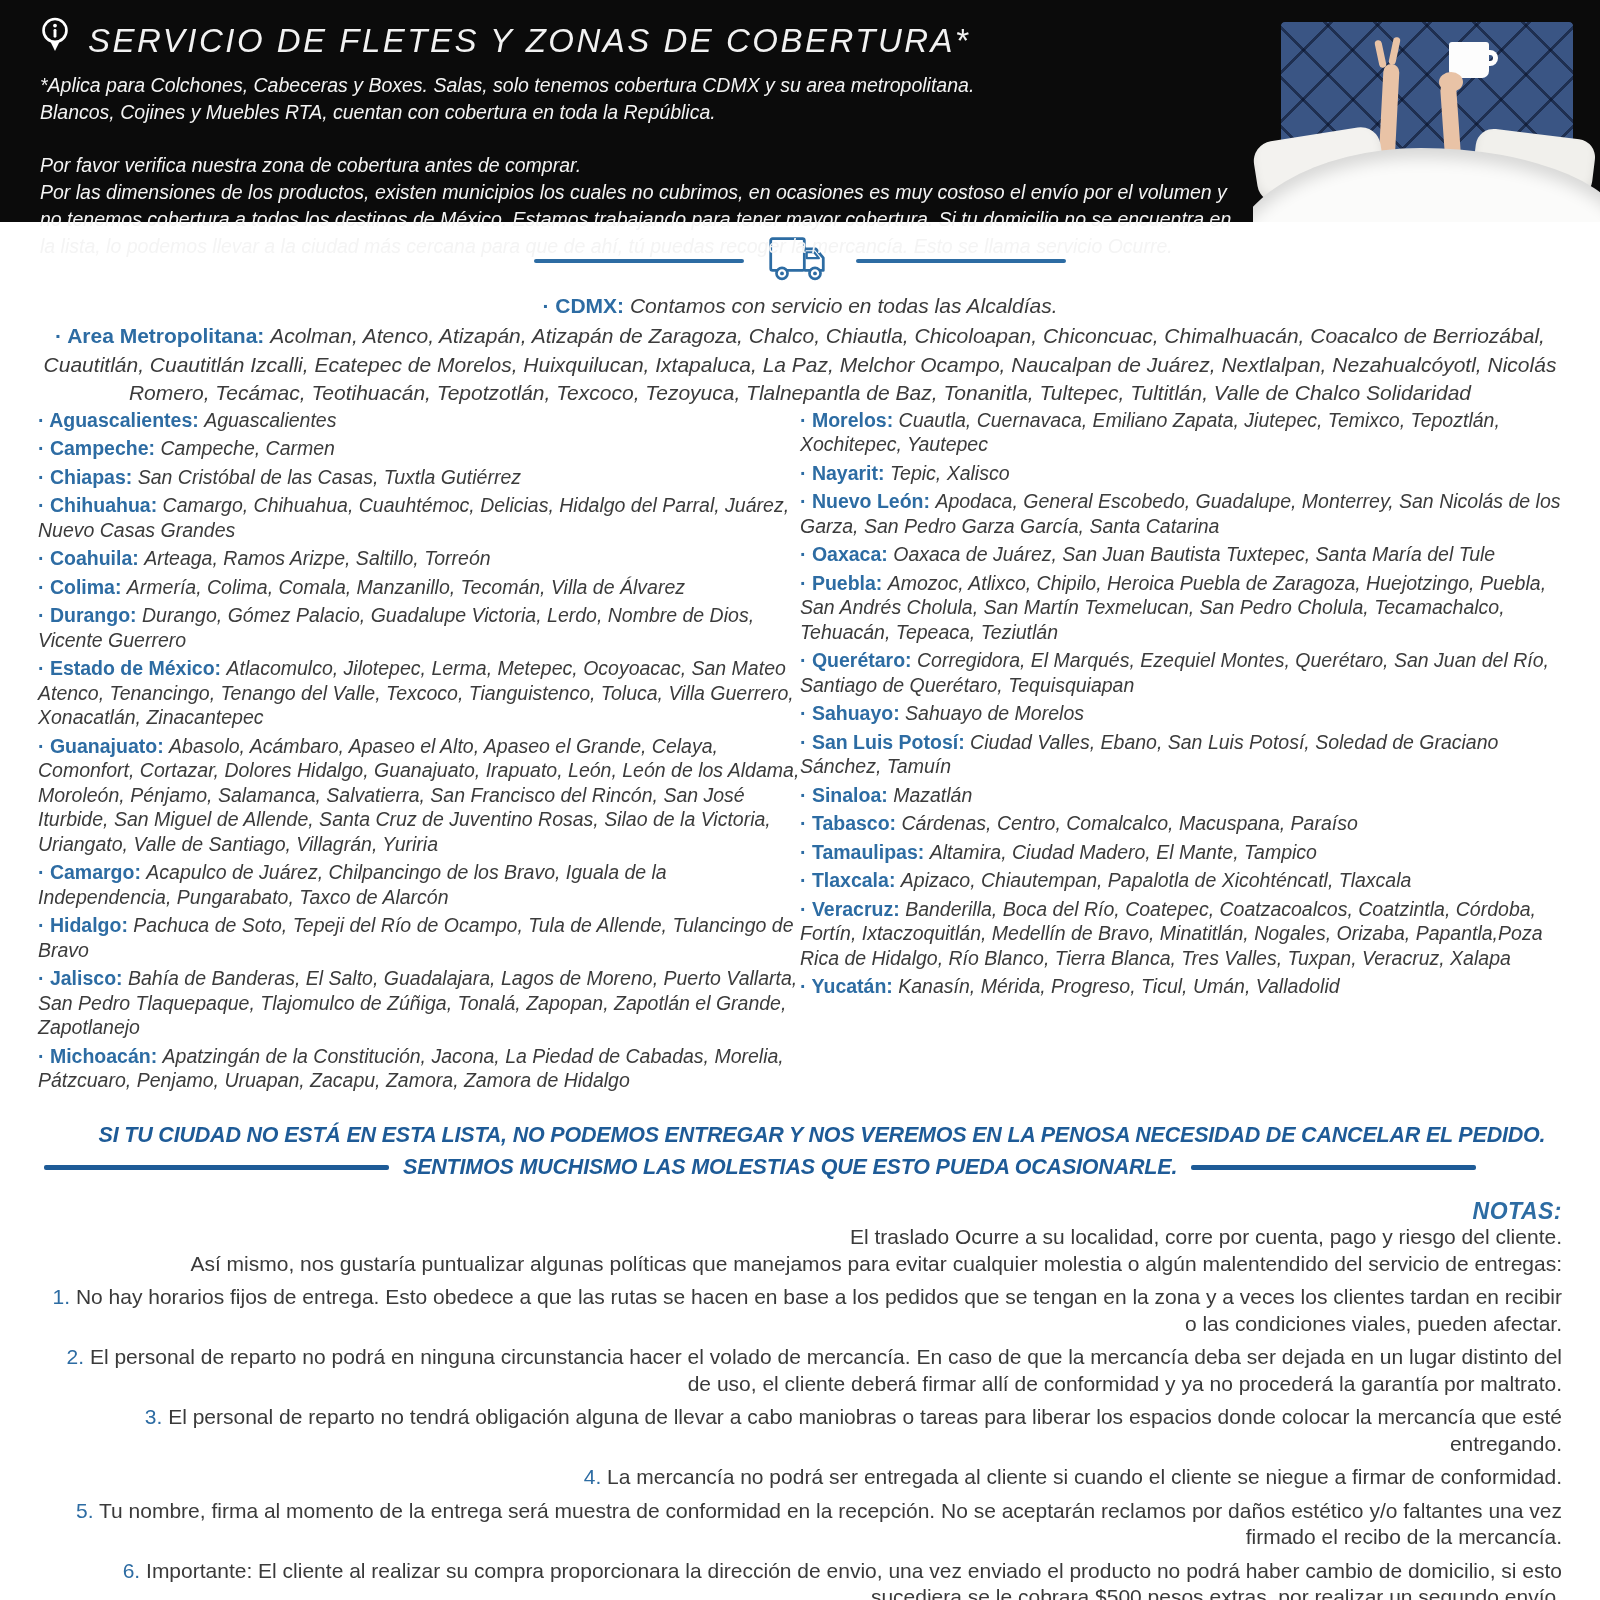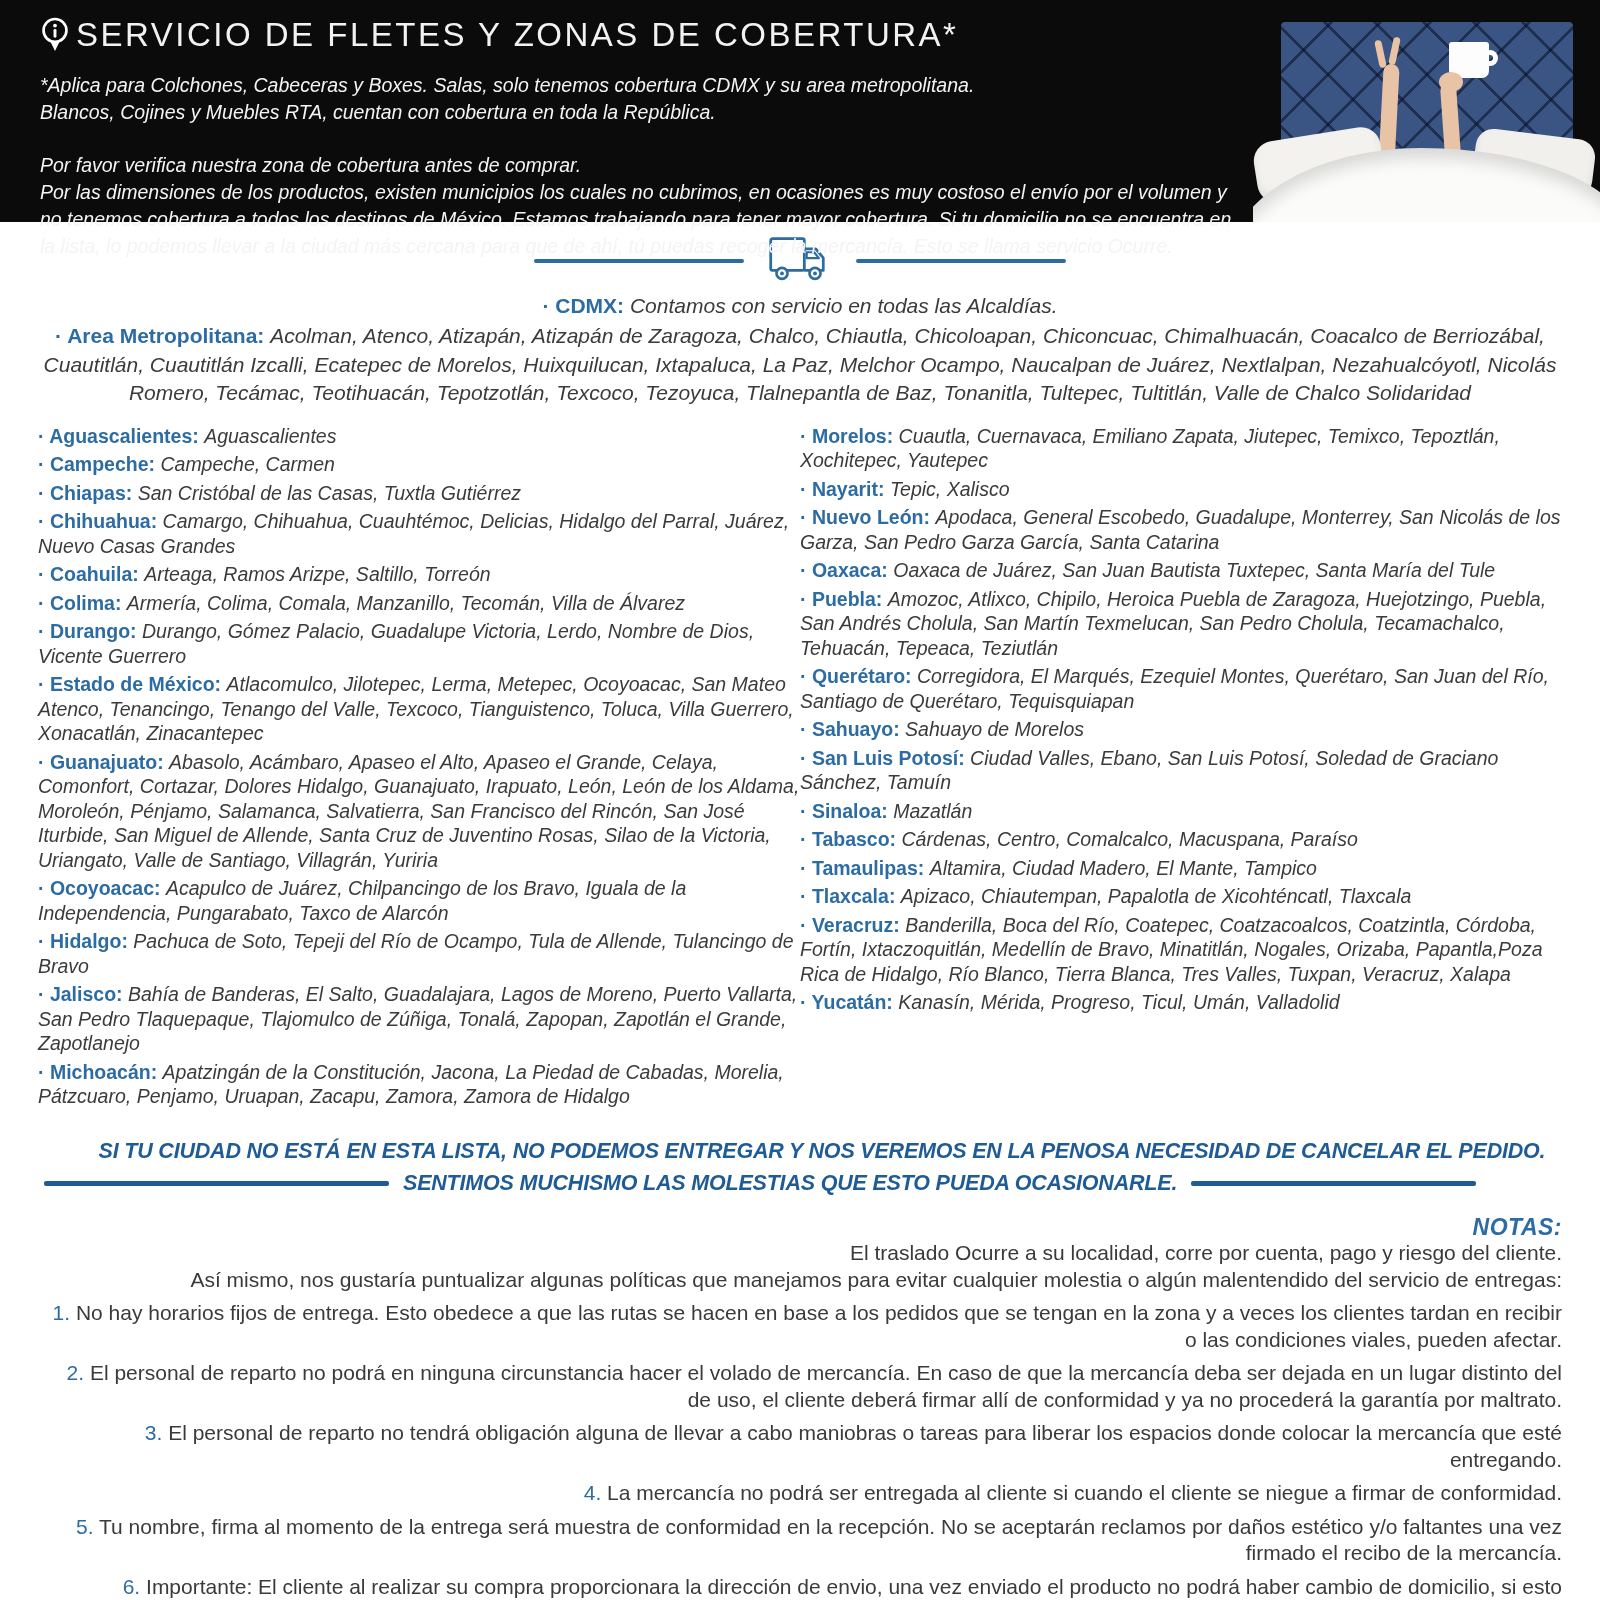--- a/index.html
+++ b/index.html
@@ -9,21 +9,21 @@
     font-family: "Liberation Sans", sans-serif;
     color: #3a3a3a;
   }
   #page { width: 1600px; min-height: 1600px; background: #fff; overflow: hidden; }
 
   
   .header {
     position: relative; width: 1600px; height: 222px;
     background: #0b0b0b; color: #fff; padding: 16px 0 0 40px;
   }
-  .title-row { display: flex; align-items: flex-start; gap: 6px; }
+  .title-row { display: flex; align-items: flex-end; gap: 18px; font-style: italic; }
   .title {
     font-size: 33px; font-weight: 400; letter-spacing: 2.5px; color: #f2f2f2;
   }
   .hdr-sub { font-style: italic; font-size: 19.5px; line-height: 27px; margin-top: 12px; max-width: 1200px; color: #f4f4f4; }
   .hdr-para2 { margin-top: 26px; }
 
   
   .photo { position: absolute; right: 0; top: 0; width: 347px; height: 222px; background: #0b0b0b; overflow: hidden; }
   .headboard {
     position: absolute; left: 28px; top: 22px; width: 292px; height: 152px;
@@ -54,21 +54,21 @@
   .divider { display: flex; align-items: center; justify-content: center; gap: 24px; margin-top: 12px; height: 54px; }
   .rule { width: 210px; height: 4px; background: #2d6ca3; border-radius: 2px; }
 
   
   .center { text-align: center; }
   .slabel { color: #2d6ca3; font-weight: bold; }
   .scities { font-style: italic; color: #3b3b3b; }
   .cdmx { margin: 4px 0 0; font-size: 21px; line-height: 28px; }
   .metro { margin: 2px auto 0; width: 1530px; font-size: 21px; line-height: 28.5px; }
 
-  .columns { display: flex; padding: 0 38px; margin-top: 16px; }
+  .columns { display: flex; padding: 0 38px; }
   .col { width: 50%; font-size: 19.5px; line-height: 24.5px; }
   .state-row { margin: 0 0 4px 0; }
 
   
   .warning { margin-top: 26px; color: #1e5b97; font-style: italic; font-weight: 700; font-size: 21.5px; letter-spacing: -0.2px; padding-left: 44px; }
   .warn1 { margin: 0; text-align: center; }
   .w900 { font-weight: 900; }
   .warn2 { display: flex; align-items: center; gap: 14px; margin-top: 7px; }
   .warn-rule { height: 5px; background: #1e5b97; border-radius: 2px; }
   .wr1 { width: 345px; } .wr2 { width: 285px; }
@@ -147,21 +147,21 @@
     <div class="col">
       <p class="state-row"><span class="slabel">· Aguascalientes:</span> <span class="scities">Aguascalientes</span></p>
       <p class="state-row"><span class="slabel">· Campeche:</span> <span class="scities">Campeche, Carmen</span></p>
       <p class="state-row"><span class="slabel">· Chiapas:</span> <span class="scities">San Cristóbal de las Casas, Tuxtla Gutiérrez</span></p>
       <p class="state-row"><span class="slabel">· Chihuahua:</span> <span class="scities">Camargo, Chihuahua, Cuauhtémoc, Delicias, Hidalgo del Parral, Juárez, Nuevo Casas Grandes</span></p>
       <p class="state-row"><span class="slabel">· Coahuila:</span> <span class="scities">Arteaga, Ramos Arizpe, Saltillo, Torreón</span></p>
       <p class="state-row"><span class="slabel">· Colima:</span> <span class="scities">Armería, Colima, Comala, Manzanillo, Tecomán, Villa de Álvarez</span></p>
       <p class="state-row"><span class="slabel">· Durango:</span> <span class="scities">Durango, Gómez Palacio, Guadalupe Victoria, Lerdo, Nombre de Dios, Vicente Guerrero</span></p>
       <p class="state-row"><span class="slabel">· Estado de México:</span> <span class="scities">Atlacomulco, Jilotepec, Lerma, Metepec, Ocoyoacac, San Mateo Atenco, Tenancingo, Tenango del Valle, Texcoco, Tianguistenco, Toluca, Villa Guerrero, Xonacatlán, Zinacantepec</span></p>
       <p class="state-row"><span class="slabel">· Guanajuato:</span> <span class="scities">Abasolo, Acámbaro, Apaseo el Alto, Apaseo el Grande, Celaya, Comonfort, Cortazar, Dolores Hidalgo, Guanajuato, Irapuato, León, León de los Aldama, Moroleón, Pénjamo, Salamanca, Salvatierra, San Francisco del Rincón, San José Iturbide, San Miguel de Allende, Santa Cruz de Juventino Rosas, Silao de la Victoria, Uriangato, Valle de Santiago, Villagrán, Yuriria</span></p>
-      <p class="state-row"><span class="slabel">· Ocoyoacac:</span> <span class="scities">Acapulco de Juárez, Chilpancingo de los Bravo, Iguala de la Independencia, Pungarabato, Taxco de Alarcón</span></p>
+      <p class="state-row"><span class="slabel">· Camargo:</span> <span class="scities">Acapulco de Juárez, Chilpancingo de los Bravo, Iguala de la Independencia, Pungarabato, Taxco de Alarcón</span></p>
       <p class="state-row"><span class="slabel">· Hidalgo:</span> <span class="scities">Pachuca de Soto, Tepeji del Río de Ocampo, Tula de Allende, Tulancingo de Bravo</span></p>
       <p class="state-row"><span class="slabel">· Jalisco:</span> <span class="scities">Bahía de Banderas, El Salto, Guadalajara, Lagos de Moreno, Puerto Vallarta, San Pedro Tlaquepaque, Tlajomulco de Zúñiga, Tonalá, Zapopan, Zapotlán el Grande, Zapotlanejo</span></p>
       <p class="state-row"><span class="slabel">· Michoacán:</span> <span class="scities">Apatzingán de la Constitución, Jacona, La Piedad de Cabadas, Morelia, Pátzcuaro, Penjamo, Uruapan, Zacapu, Zamora, Zamora de Hidalgo</span></p>
     </div>
     <div class="col">
       <p class="state-row"><span class="slabel">· Morelos:</span> <span class="scities">Cuautla, Cuernavaca, Emiliano Zapata, Jiutepec, Temixco, Tepoztlán, Xochitepec, Yautepec</span></p>
       <p class="state-row"><span class="slabel">· Nayarit:</span> <span class="scities">Tepic, Xalisco</span></p>
       <p class="state-row"><span class="slabel">· Nuevo León:</span> <span class="scities">Apodaca, General Escobedo, Guadalupe, Monterrey, San Nicolás de los Garza, San Pedro Garza García, Santa Catarina</span></p>
       <p class="state-row"><span class="slabel">· Oaxaca:</span> <span class="scities">Oaxaca de Juárez, San Juan Bautista Tuxtepec, Santa María del Tule</span></p>
       <p class="state-row"><span class="slabel">· Puebla:</span> <span class="scities">Amozoc, Atlixco, Chipilo, Heroica Puebla de Zaragoza, Huejotzingo, Puebla, San Andrés Cholula, San Martín Texmelucan, San Pedro Cholula, Tecamachalco, Tehuacán, Tepeaca, Teziutlán</span></p>

